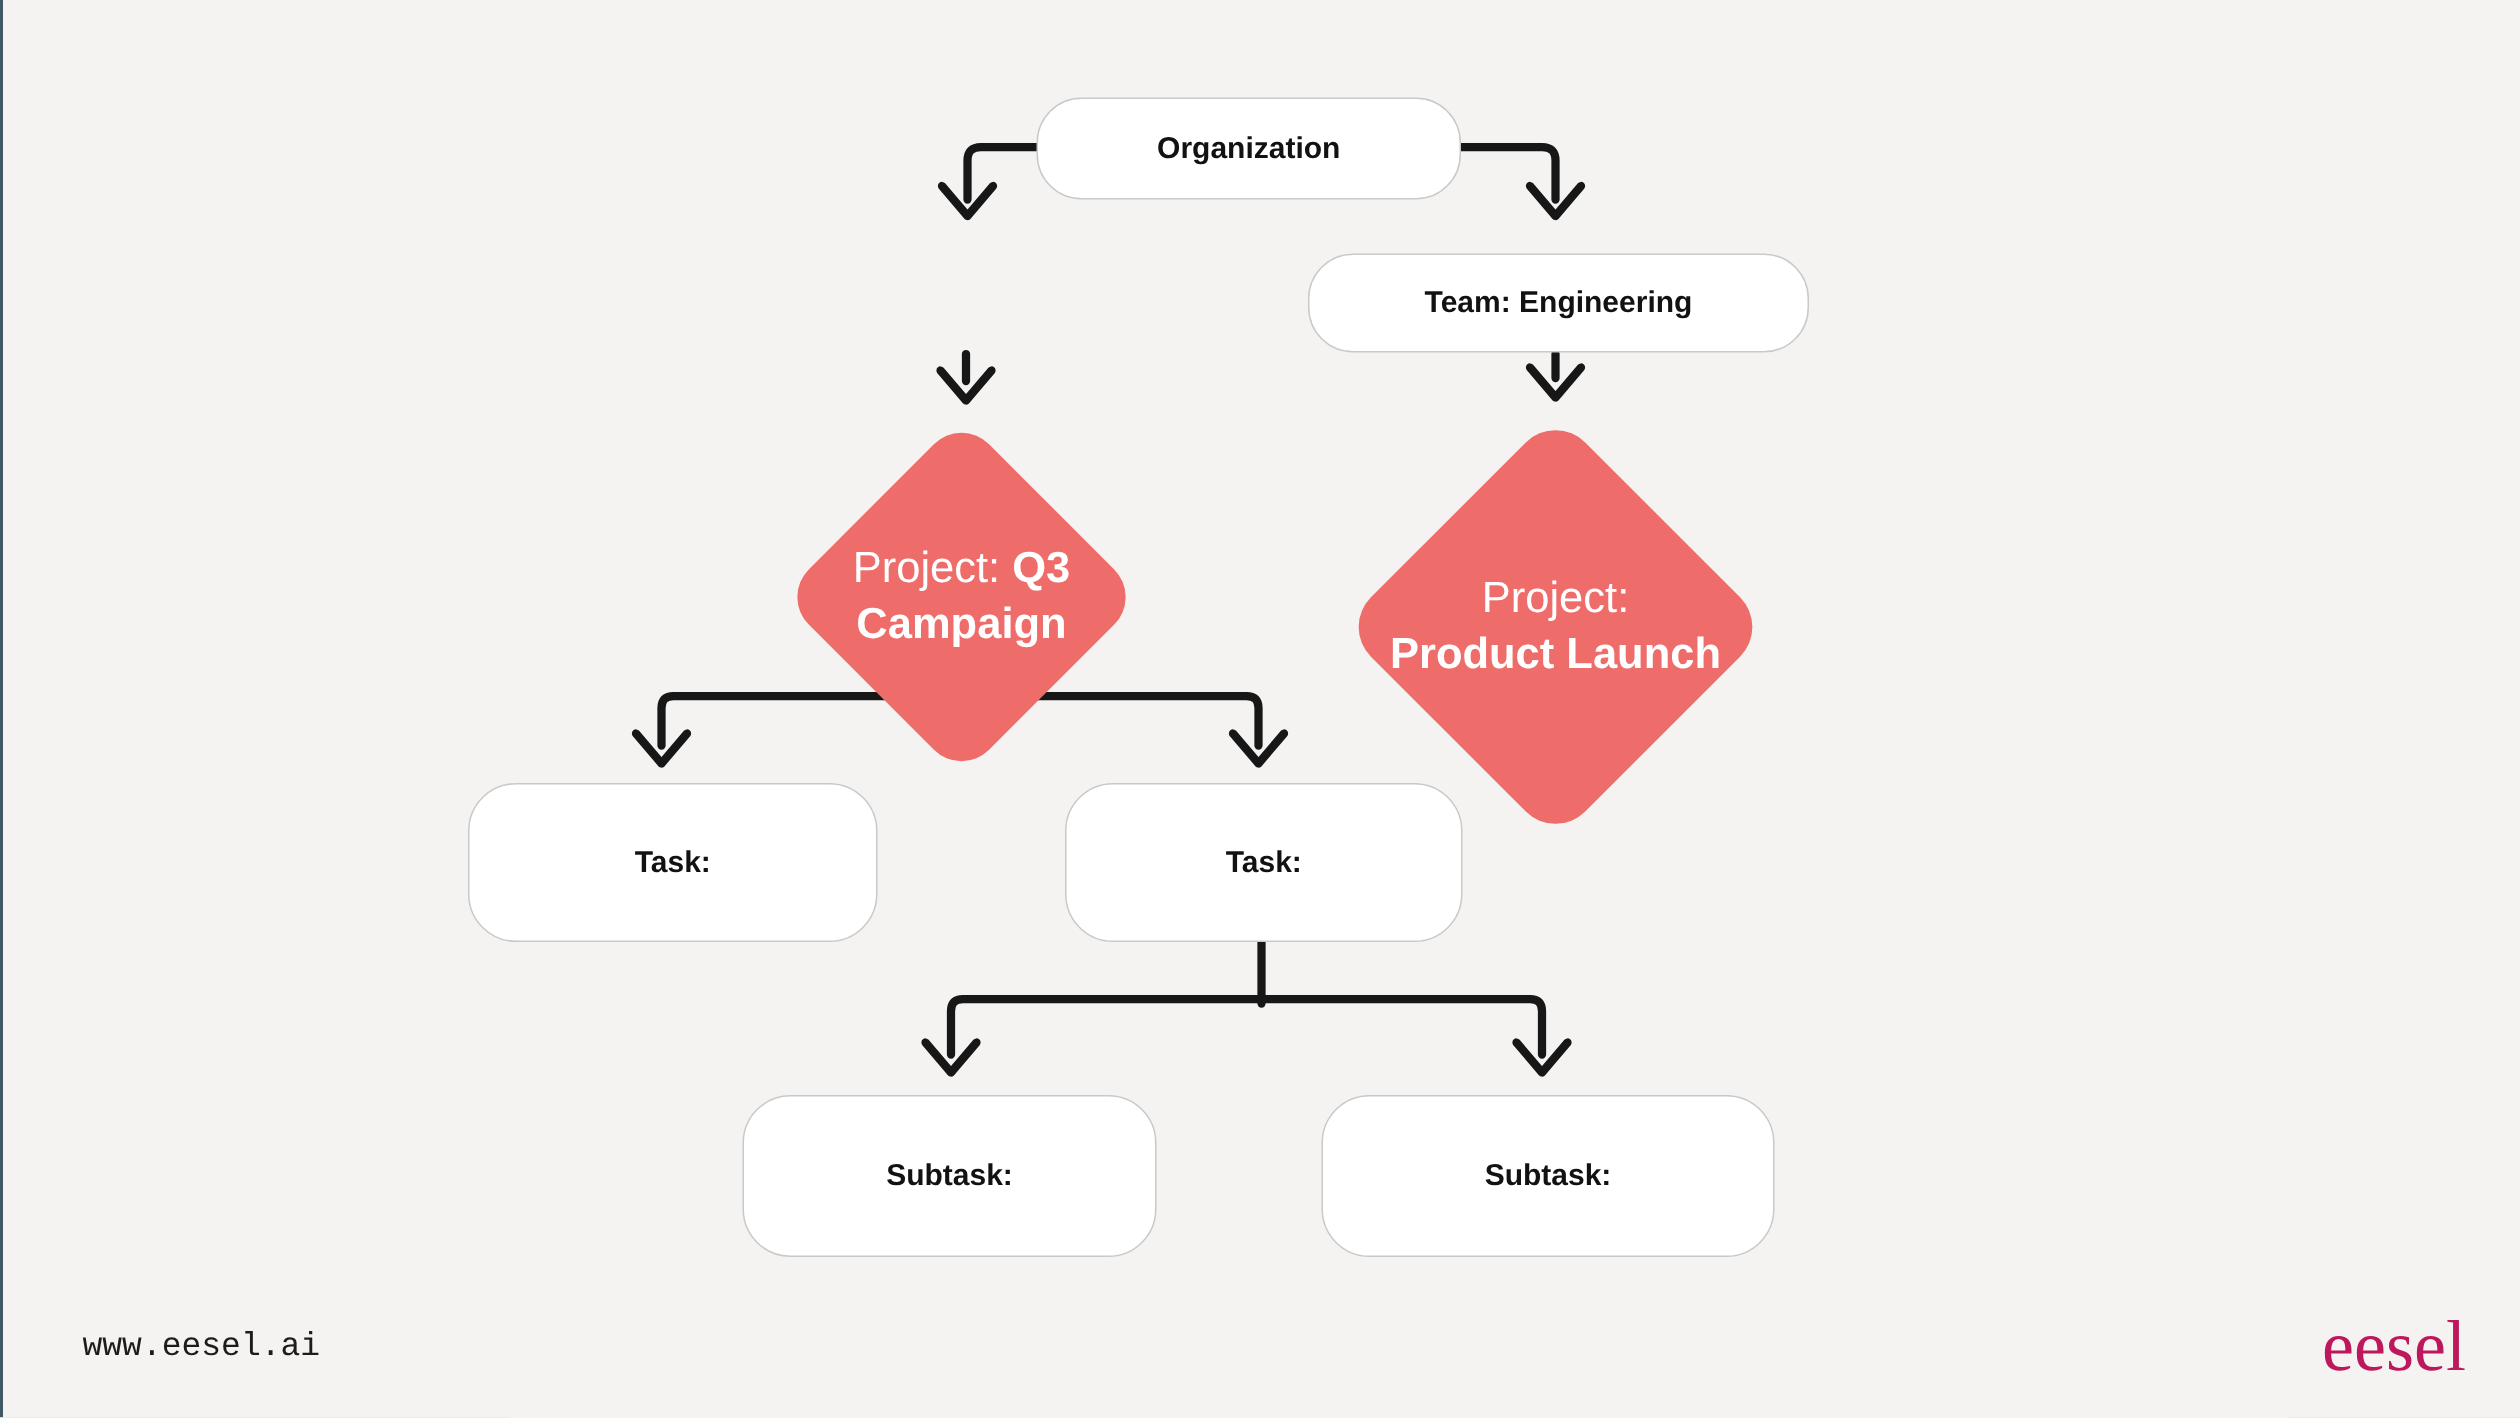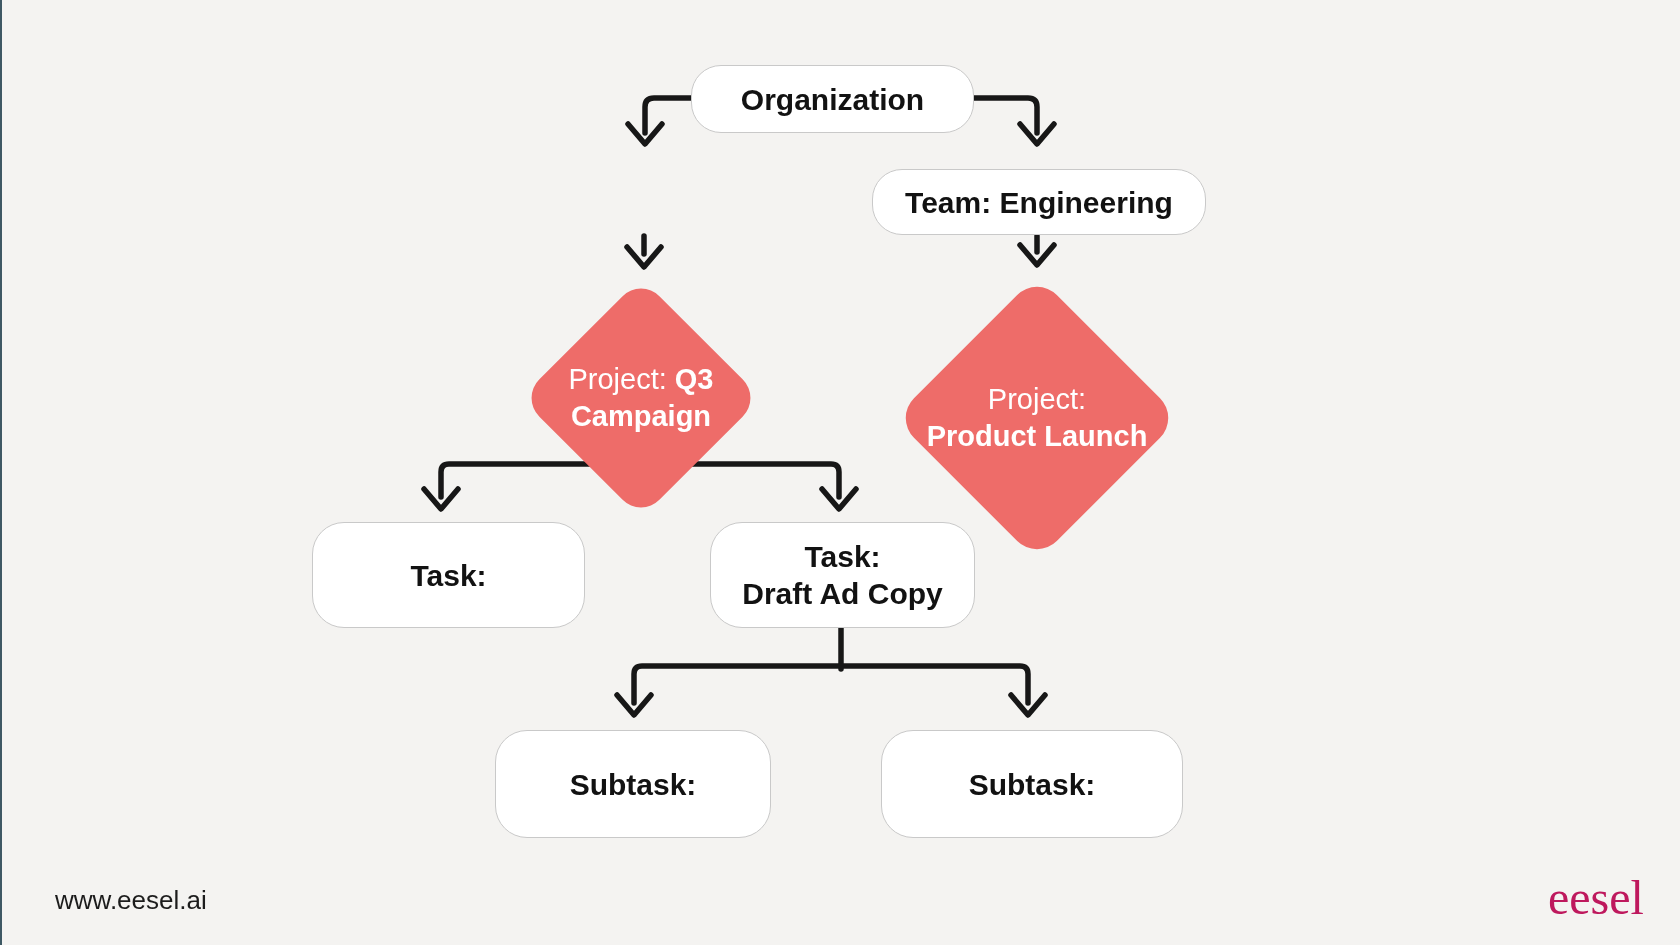--- a/index.html
+++ b/index.html
@@ -24,21 +24,21 @@
     stroke-linecap: round; stroke-linejoin: round;
   }
   .box {
     position: absolute; z-index: 2;
     background: #ffffff;
     border: 1.5px solid #c9c9c9;
     border-radius: 30px;
     display: flex; flex-direction: column;
     align-items: center; justify-content: center;
     text-align: center;
-    font-size: 30px; line-height: 37px;
+    font-size: 20px; line-height: 37px;
   }
   .box .lbl-bold { font-weight: 700; }
   .box .lbl-reg  { font-weight: 700; }
   .diamond {
     position: absolute; z-index: 2;
     display: flex; align-items: center; justify-content: center;
   }
   .diamond-bg {
     position: absolute; left: 50%; top: 50%;
     transform: translate(-50%, -50%) rotate(45deg);
@@ -47,22 +47,22 @@
   .diamond-label {
     position: relative; z-index: 1;
     color: #ffffff; font-size: 29px; line-height: 37px;
     text-align: center;
   }
   .dline { display: flex; justify-content: center; gap: 8px; }
   .dline b { font-weight: 700; }
   .dline span:empty, .dline b:empty { display: none; }
   .footer-url {
     position: absolute; left: 55px; top: 886px; z-index: 3;
-    font-family: Liberation Sans, sans-serif;
-    font-size: 26px; color: #1c1c1c; line-height: 1.1;
+    font-family: Liberation Mono, monospace;
+    font-size: 22px; color: #1c1c1c; line-height: 1.1;
   }
   .brand {
     position: absolute; left: 1548px; top: 874px; z-index: 3;
     font-family: "Liberation Serif", serif;
     font-size: 48px; color: #be185d; line-height: 1;
   }
 </style>
 </head>
 <body>
 
@@ -134,21 +134,20 @@
       </div>
     </div>
   </div>
 
   <div class="box" style="left:312px; top:522px; width:271px; height:104px; border-radius:32px;">
     <span class="lbl-reg">Task:</span>
   </div>
 
   <div class="box" style="left:710px; top:522px; width:263px; height:104px; border-radius:32px;">
     <span class="lbl-reg">Task:</span>
-    <span class="lbl-bold">Draft Ad Copy</span>
   </div>
 
   <div class="box" style="left:495px; top:730px; width:274px; height:106px; border-radius:32px;">
     <span class="lbl-reg">Subtask:</span>
   </div>
 
   <div class="box" style="left:881px; top:730px; width:300px; height:106px; border-radius:32px;">
     <span class="lbl-reg">Subtask:</span>
   </div>
 

